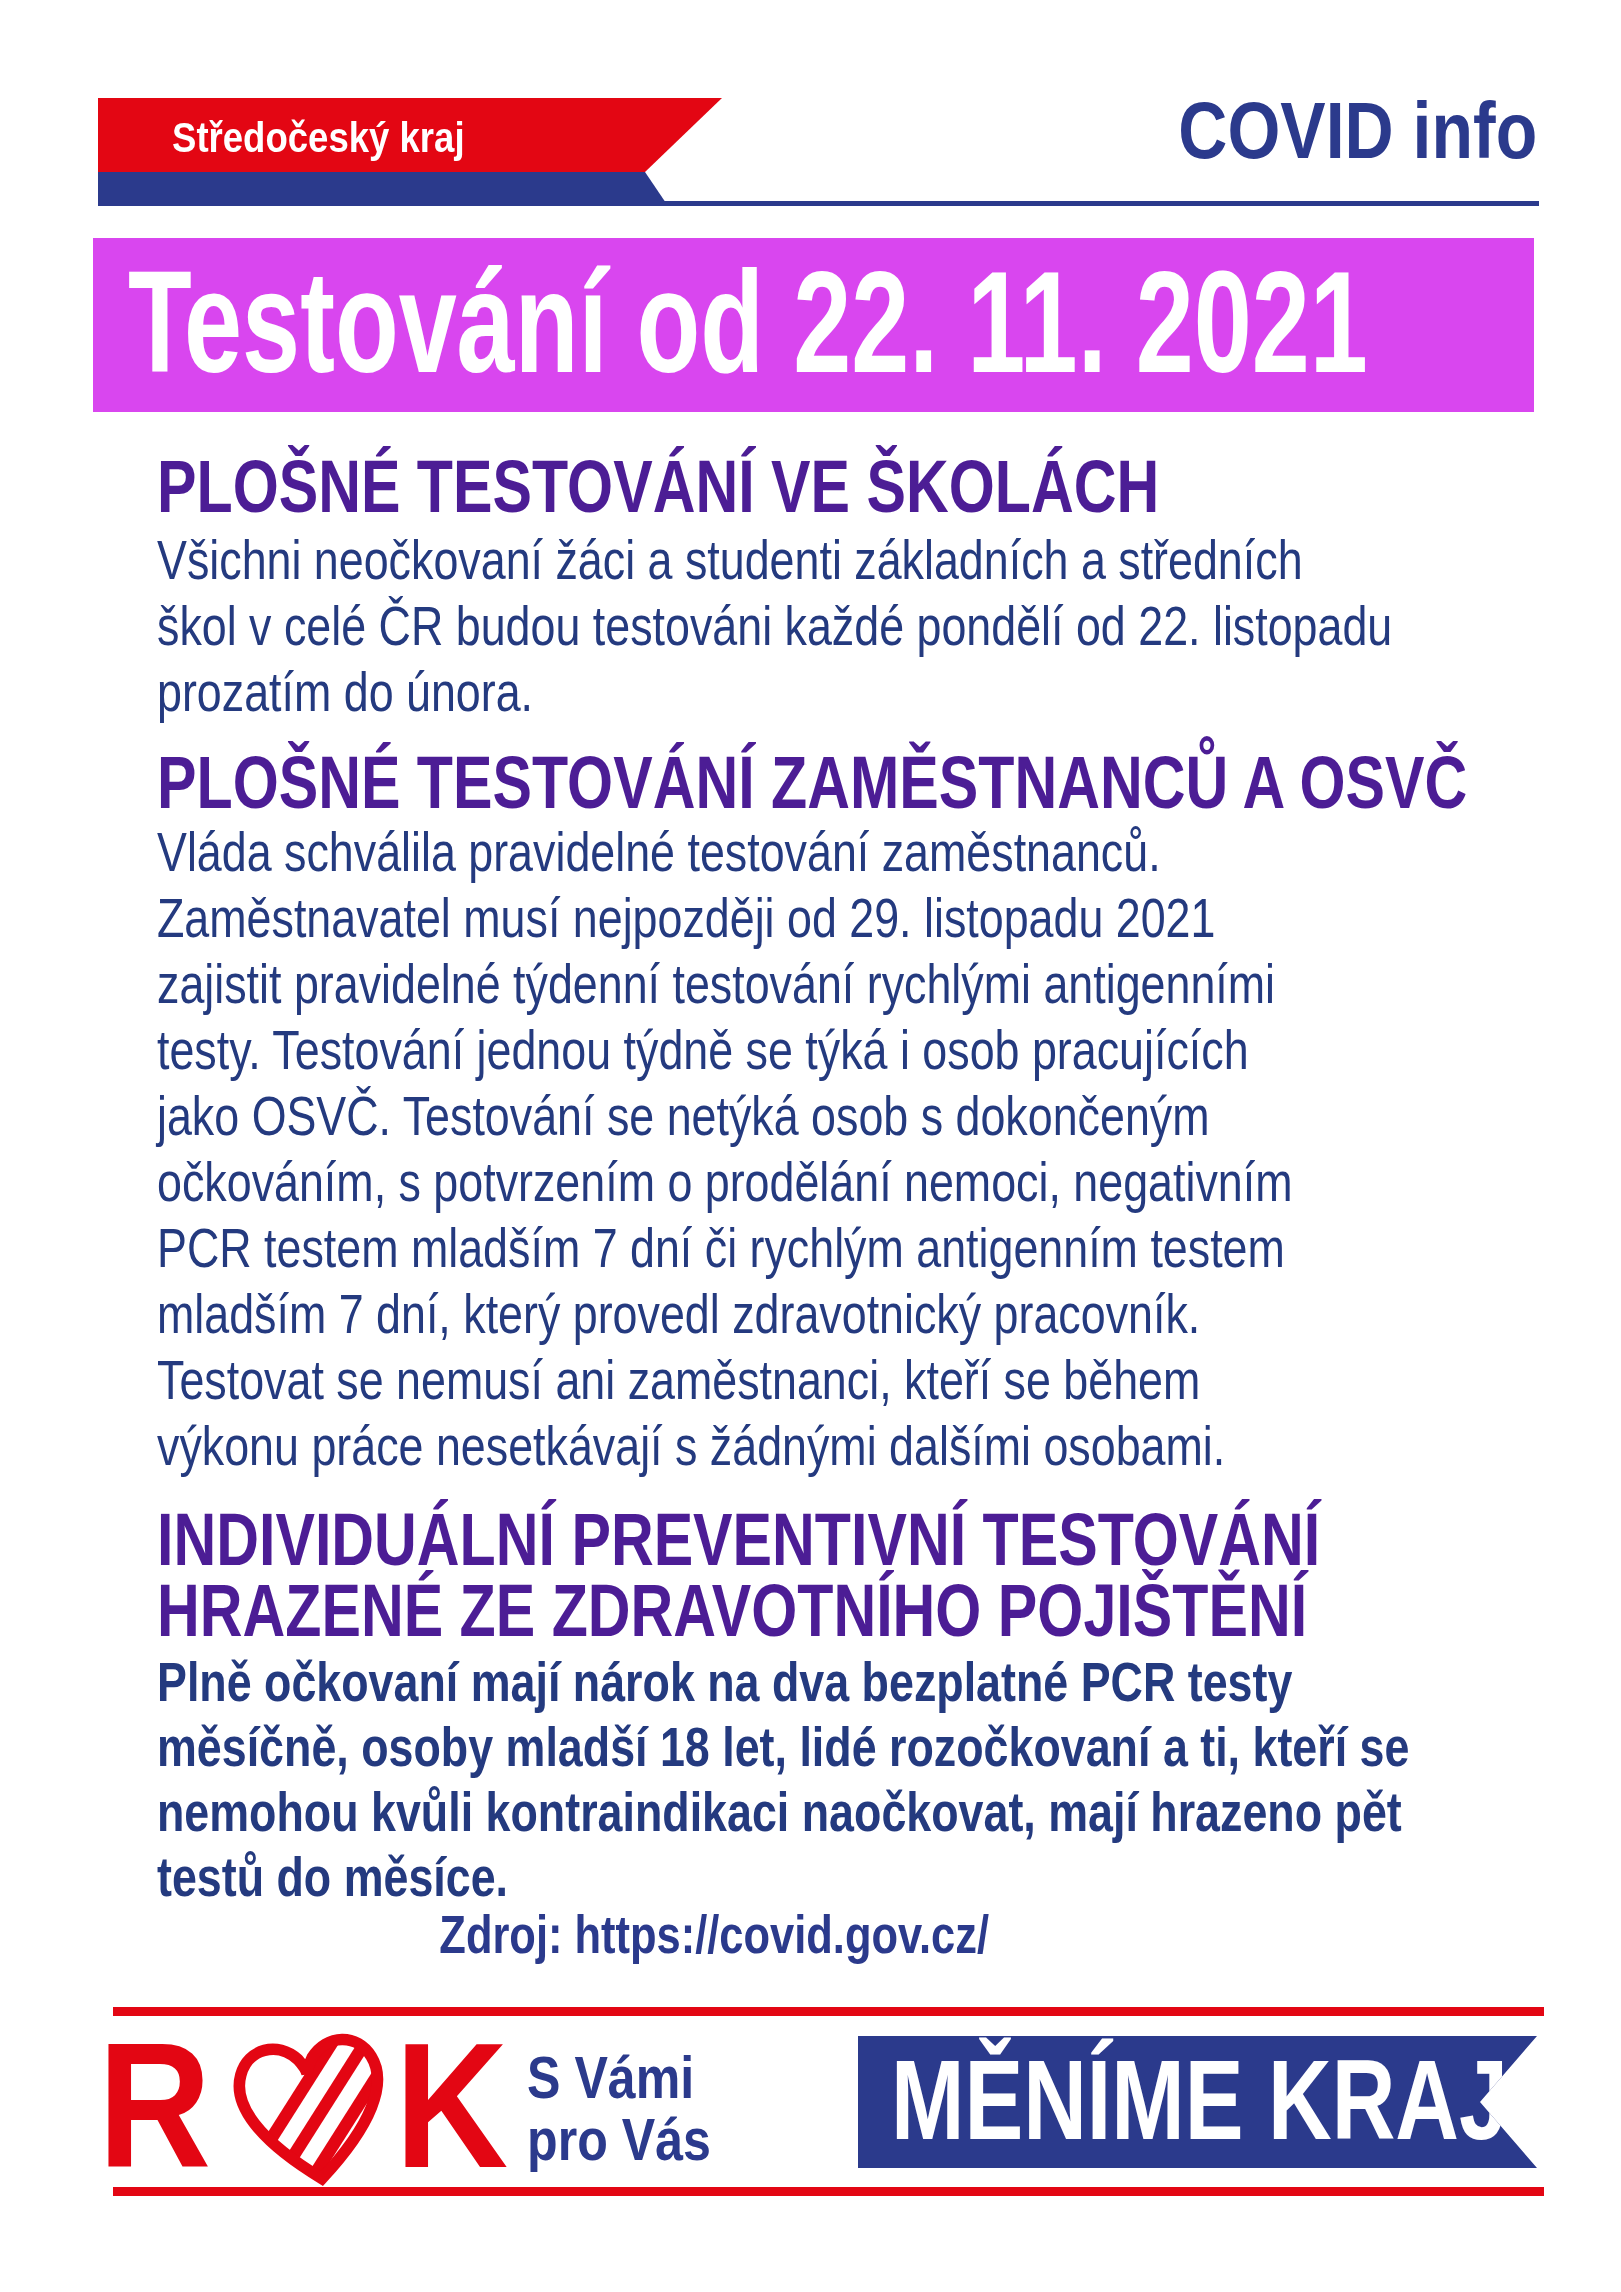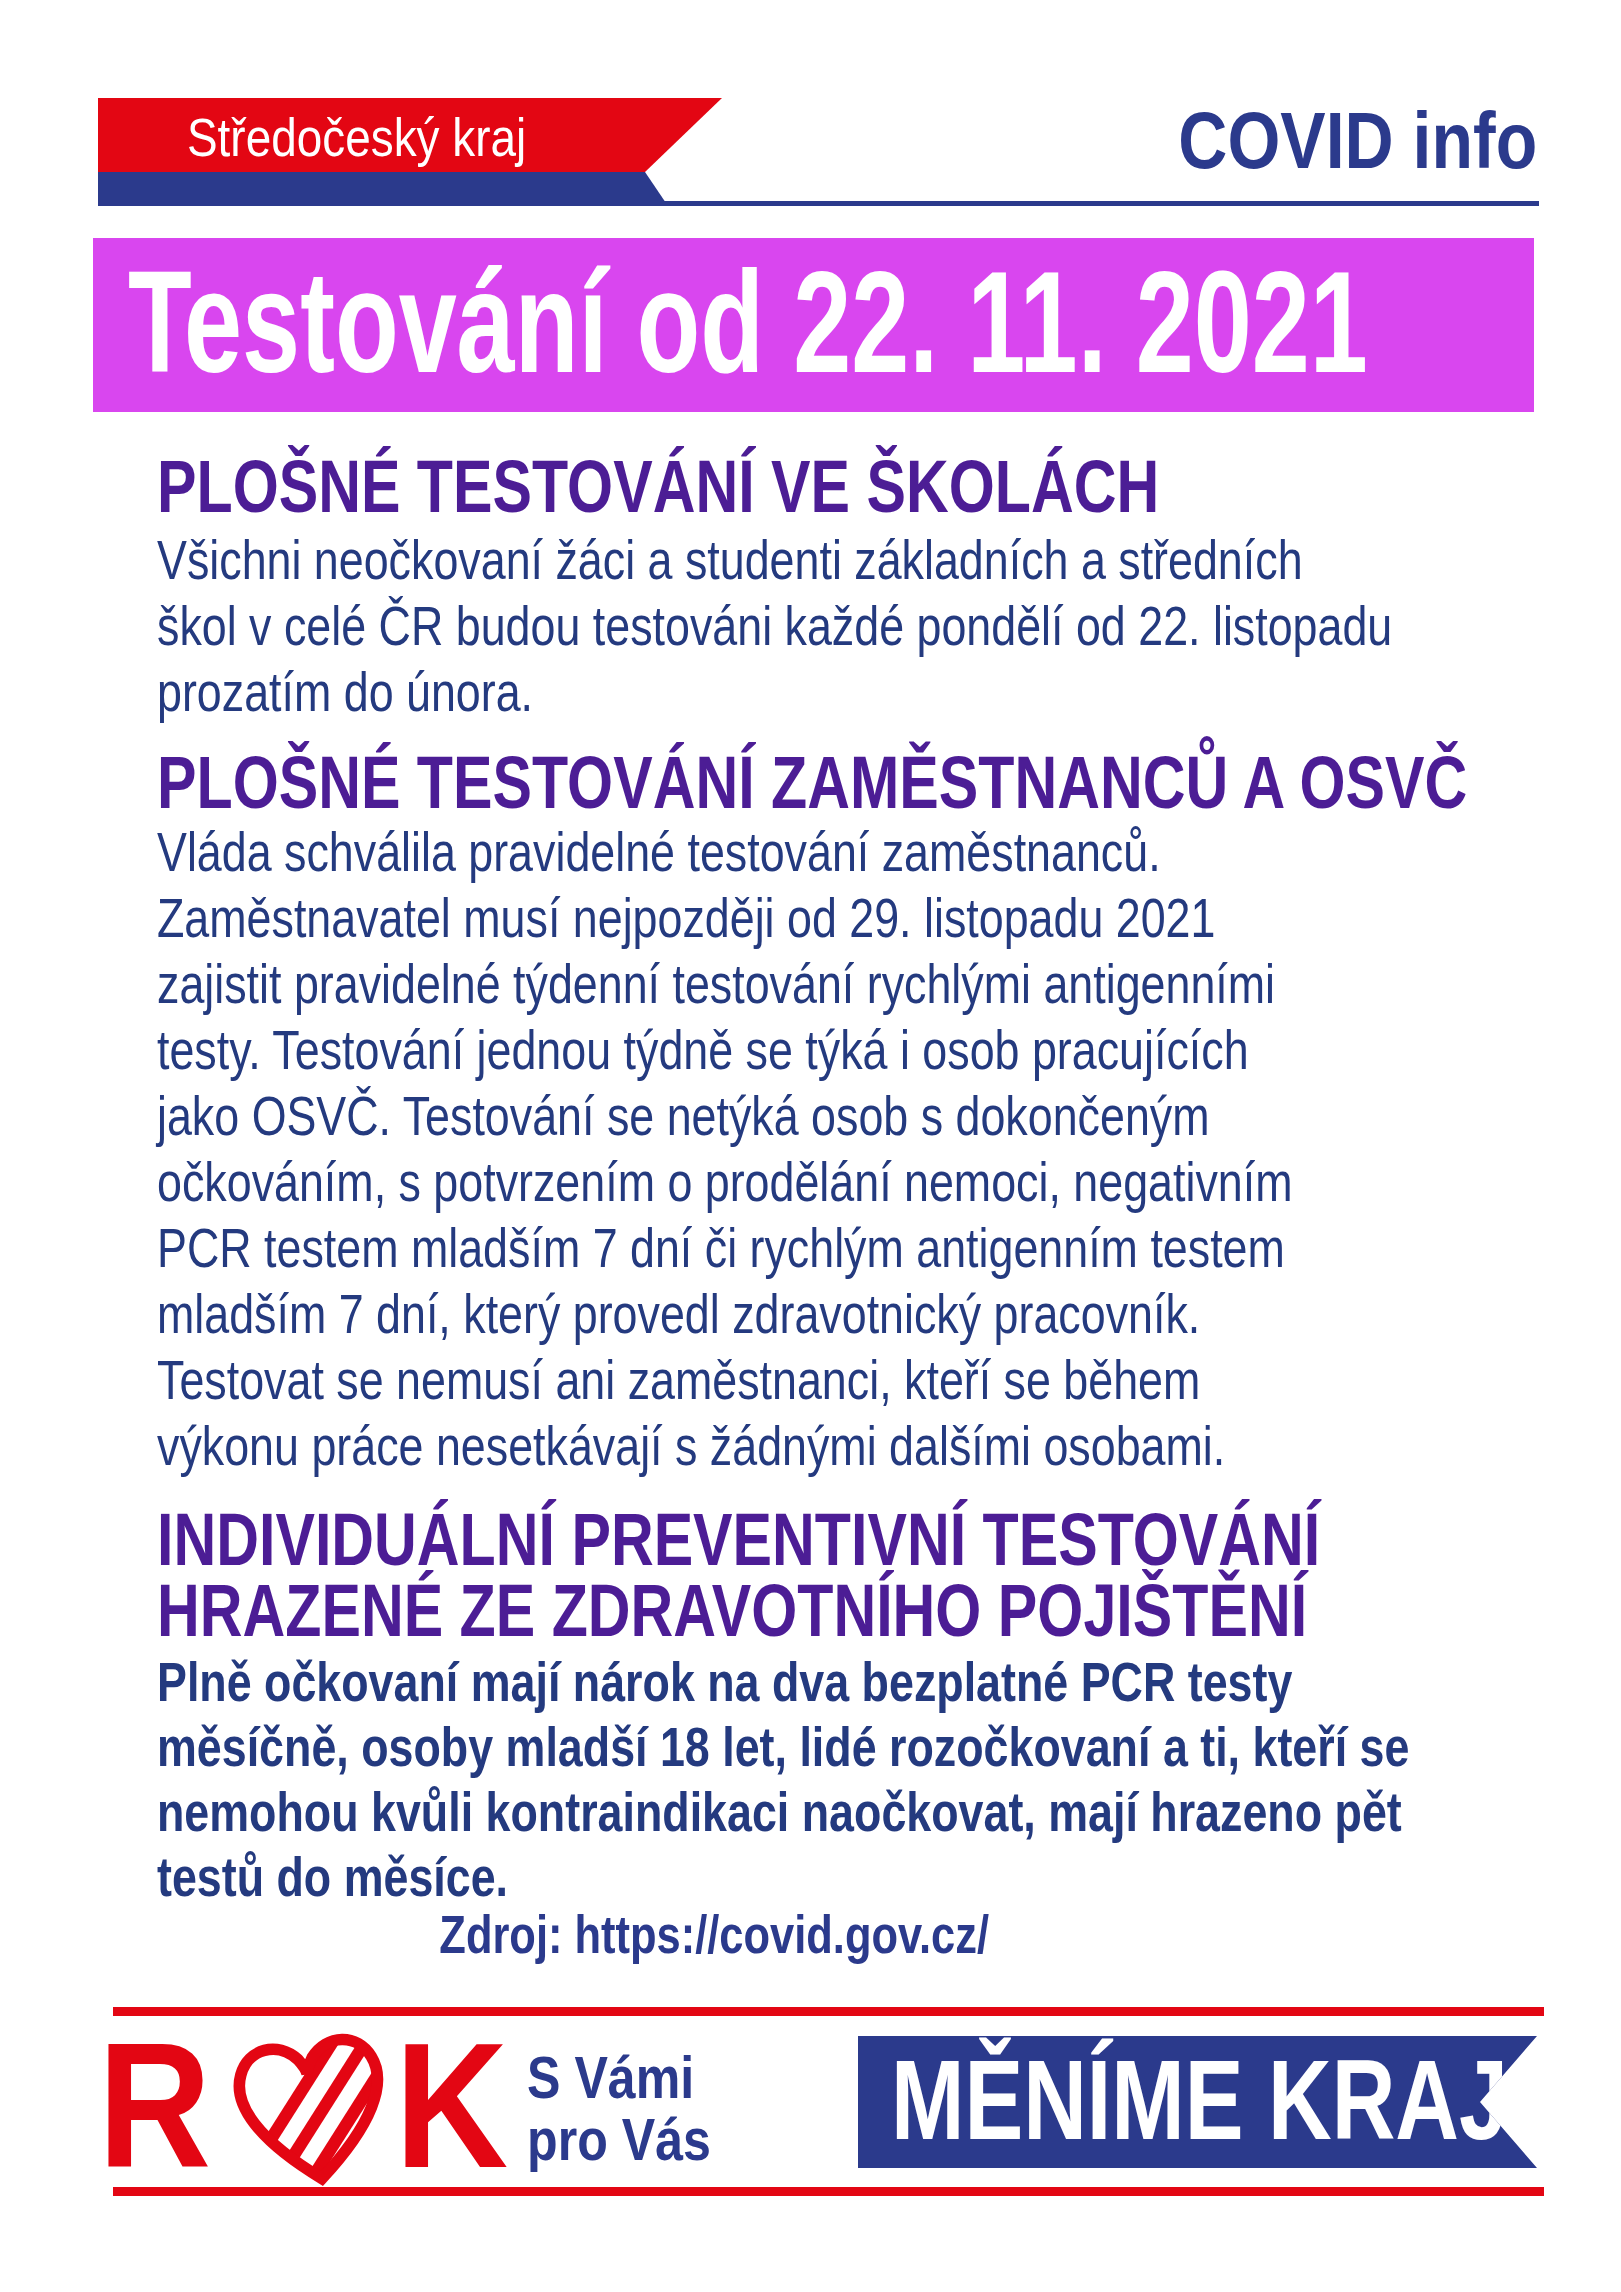--- a/index.html
+++ b/index.html
@@ -14,23 +14,23 @@
   .cond85{transform:scaleX(0.85);transform-origin:0 50%;white-space:nowrap;}
   .cond-r{transform-origin:100% 50%;}
   .cond-c{display:inline-block;transform:scaleX(0.82);transform-origin:50% 50%;}
 
   
   .flag-red{left:98px;top:98px;width:624px;height:74px;background:#e30613;
     clip-path:polygon(0 0,100% 0,calc(100% - 77px) 100%,0 100%);}
   .flag-blue{left:98px;top:172px;width:570px;height:34px;background:#2b3a8c;
     clip-path:polygon(0 0,547px 0,100% 100%,0 100%);}
   .flag-label{left:172px;top:105px;height:67px;line-height:65px;
-    color:#ffffff;font-weight:normal;font-size:54px;margin-left:15px;}
+    color:#ffffff;font-weight:bold;font-size:43px;}
   .header-line{left:647px;top:201px;width:892px;height:4.9px;background:#2b3a8c;}
-  .covid-info{right:84px;top:100px;height:82px;line-height:82px;text-align:right;
+  .covid-info{right:84px;top:90px;height:82px;line-height:82px;text-align:right;
     color:#2b3a8c;font-weight:bold;font-size:80px;}
 
   
   .title-banner{left:93px;top:238px;width:1441px;height:174px;background:#d946ef;}
   .title-banner-label{position:absolute;left:35px;top:0;height:174px;line-height:169px;
     color:#ffffff;font-weight:bold;font-size:145px;transform:scaleX(0.72);
     transform-origin:0 50%;white-space:nowrap;}
 
   
   .content{left:157px;width:1392px;}

